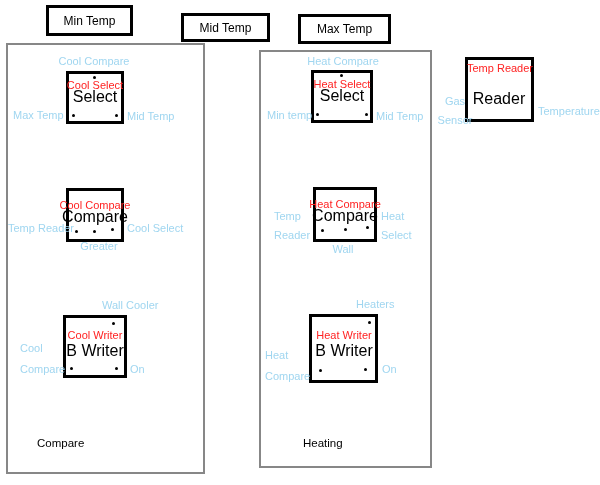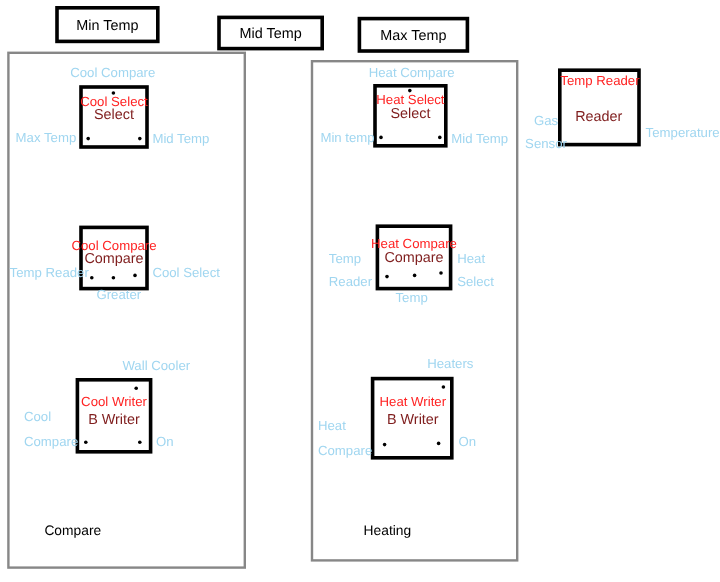--- a/index.html
+++ b/index.html
@@ -21,21 +21,21 @@
   }
   .lbl {
     position:absolute; color:#a0d6f0; font-size:11px; white-space:nowrap;
   }
   .lblw { white-space:normal; }
   .redlbl {
     position:absolute; color:#ff2222; font-size:11px; white-space:nowrap;
     transform:translateX(-50%); text-align:center;
   }
   .blkname {
-    position:absolute; color:#7f1d1d; font-size:12px; white-space:nowrap;
+    position:absolute; color:#000000; font-size:16px; white-space:nowrap;
     transform:translateX(-50%); text-align:center;
   }
   .cx { transform:translateX(-50%); }
   .dot {
     position:absolute; width:3px; height:3px; background:#000; border-radius:50%;
   }
   .title { position:absolute; color:#000; font-size:11.5px; white-space:nowrap; }
 </style>
 </head>
 <body>
@@ -98,21 +98,21 @@
   <div class="lbl" style="left:376px;top:110px;">Mid Temp</div>
 
   <div class="box" style="left:313px;top:187px;width:64px;height:55px;"></div>
   <div class="redlbl" style="left:345px;top:198px;">Heat Compare</div>
   <div class="blkname" style="left:345px;top:207px;">Compare</div>
   <i class="dot" style="left:321px;top:229px;"></i>
   <i class="dot" style="left:344px;top:228px;"></i>
   <i class="dot" style="left:366px;top:226px;"></i>
   <div class="lbl lblw" style="left:274px;top:207px;width:46px;line-height:19px;">Temp Reader</div>
   <div class="lbl lblw" style="left:381px;top:207px;width:44px;line-height:19px;">Heat Select</div>
-  <div class="lbl cx" style="left:343px;top:243px;">Temp</div>
+  <div class="lbl cx" style="left:343px;top:243px;">Wall</div>
 
   <div class="lbl" style="left:356px;top:298px;">Heaters</div>
   <div class="box" style="left:309px;top:314px;width:69px;height:69px;"></div>
   <div class="redlbl" style="left:344px;top:329px;">Heat Writer</div>
   <div class="blkname" style="left:344px;top:342px;">B Writer</div>
   <i class="dot" style="left:368px;top:321px;"></i>
   <i class="dot" style="left:319px;top:369px;"></i>
   <i class="dot" style="left:364px;top:368px;"></i>
   <div class="lbl lblw" style="left:265px;top:345px;width:52px;line-height:21px;">Heat Compare</div>
   <div class="lbl" style="left:382px;top:363px;">On</div>

